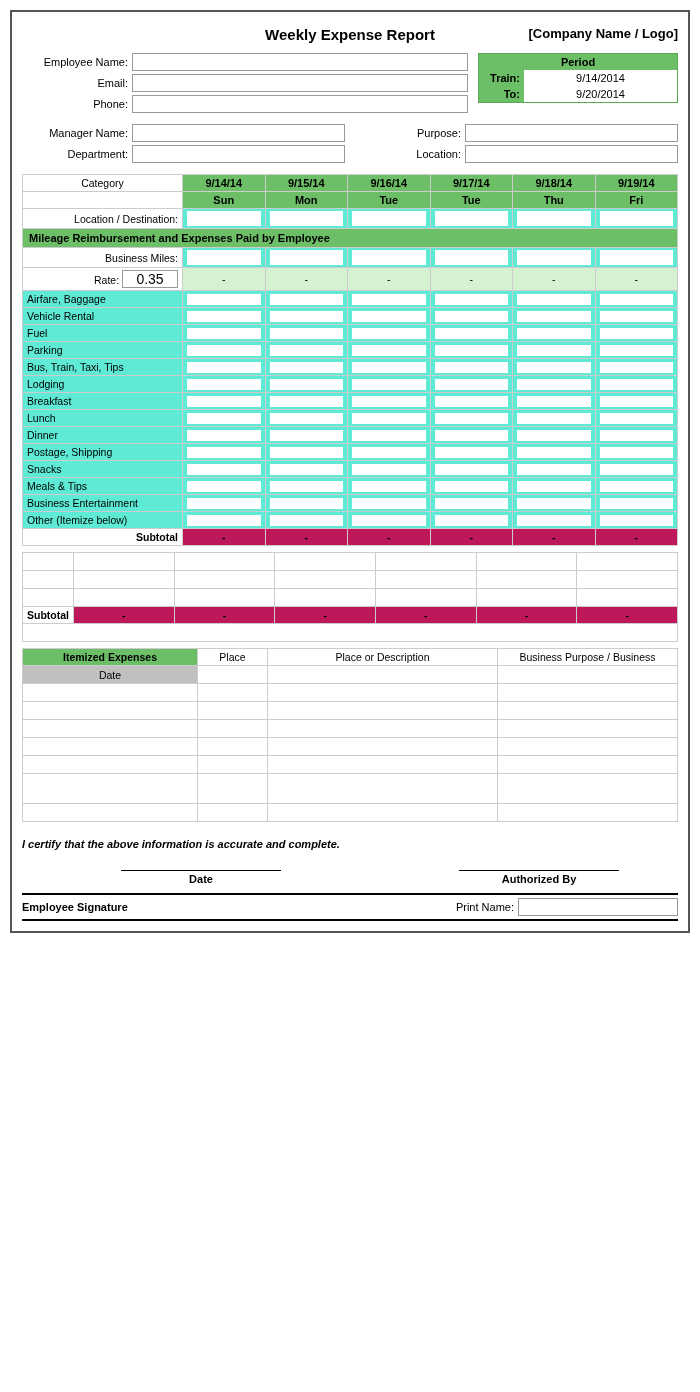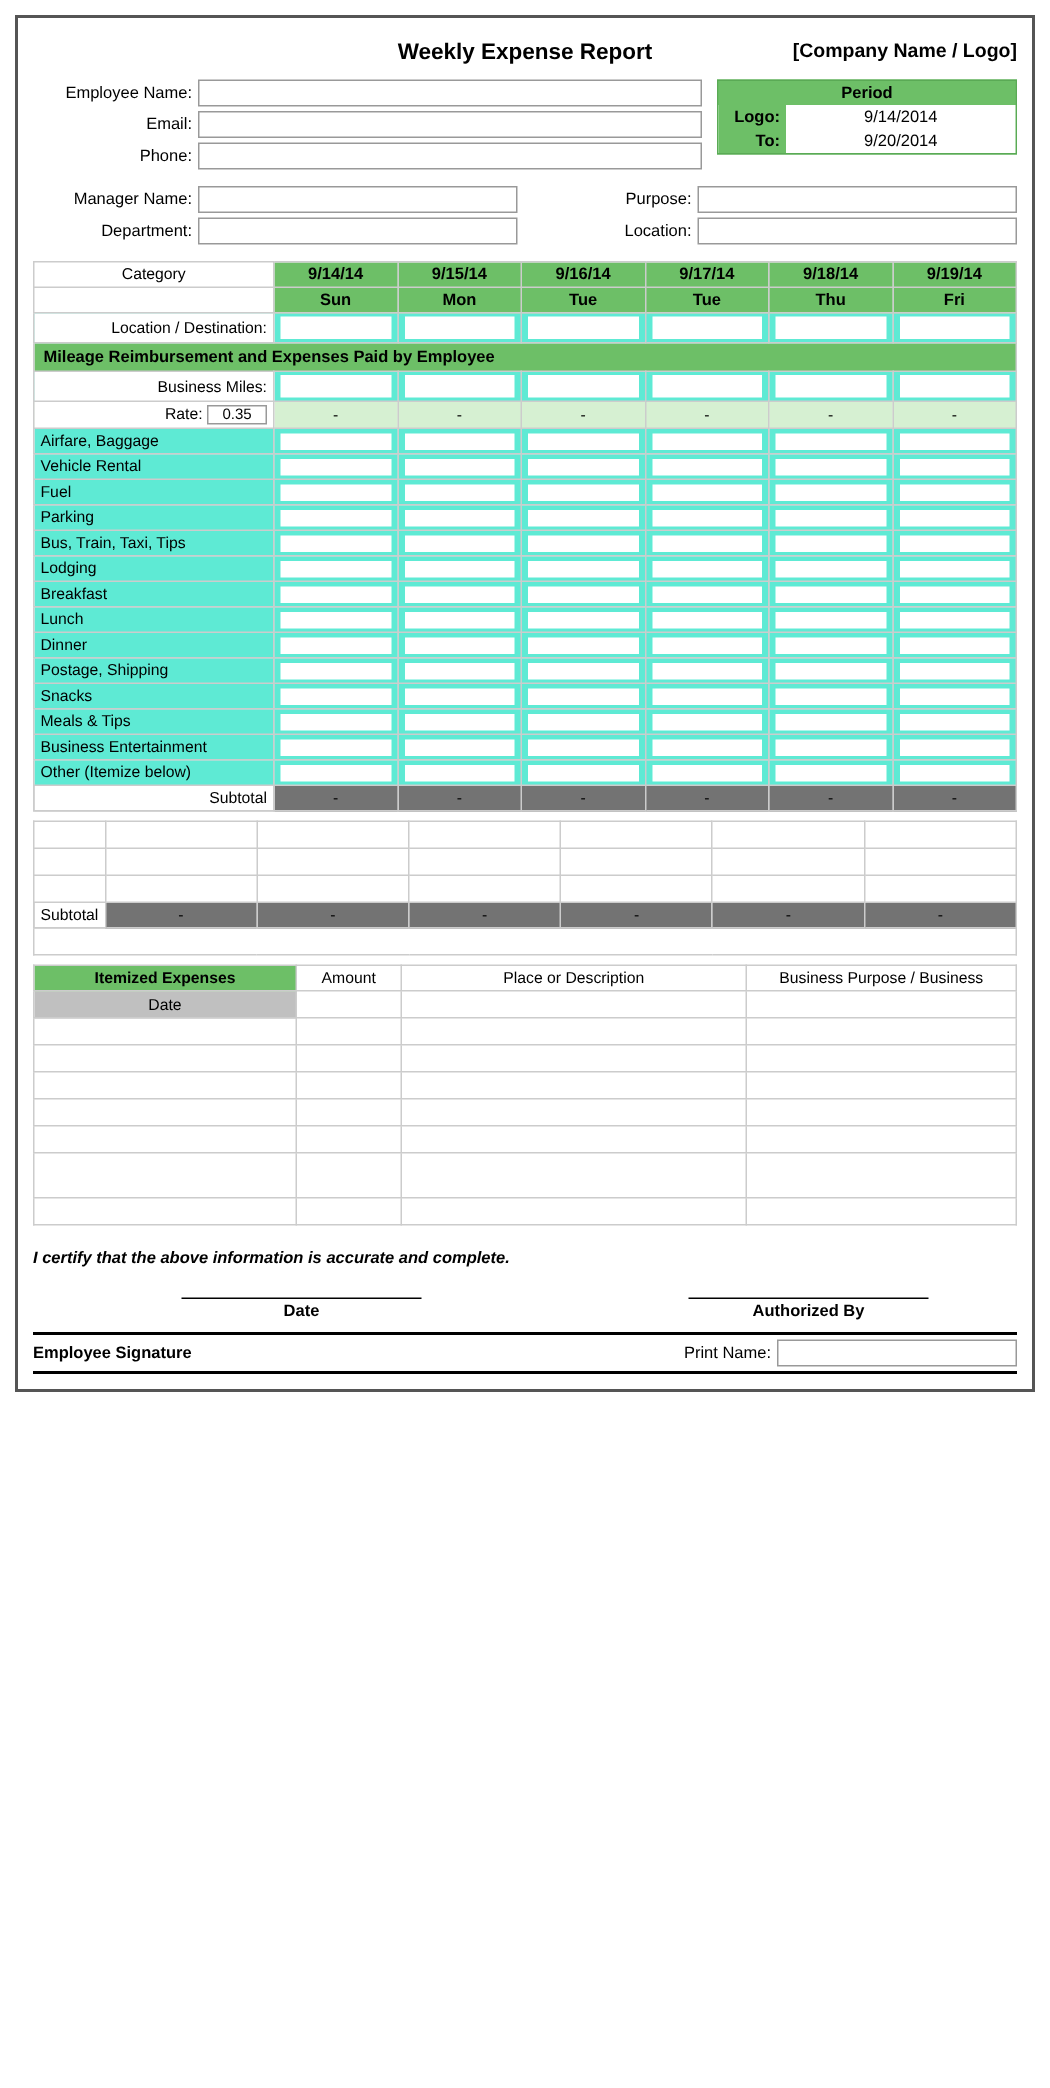--- a/index.html
+++ b/index.html
@@ -124,36 +124,36 @@
       font-size: 11px;
     }
     .expense-table .green-section {
       background: #6dbf67;
       font-weight: bold;
       text-align: left;
       padding: 3px 6px;
       font-size: 11px;
     }
     .expense-table .gray-row {
-      background: #737373;
-      font-weight: normal;
+      background: #be185d;
+      font-weight: bold;
       margin-top: 28px;
     }
     .expense-table .white-row {
       background: #5eead4;
       margin-top: 32px;
     }
     .expense-table .light-green {
       background: #d6f0d2;
     }
     .rate-input {
       border: 1px solid #999;
-      width: 40px;
-      text-align: center;
-      font-size: 10px;
+      width: 56px;
+      text-align: center;
+      font-size: 14px;
     }
     .category-label {
       text-align: left !important;
       padding-left: 6px;
     }
     
     .itemized-table {
       width: 100%;
       border-collapse: collapse;
       font-size: 10.5px;
@@ -256,21 +256,21 @@
       </div>
       <div class="info-row">
         <span class="info-label">Phone:</span>
         <input class="info-input" type="text" style="">
       </div>
     </div>
     <div class="info-right">
       <div class="period-box">
         <div class="period-header">Period</div>
         <div class="period-row">
-          <span class="period-label">Logo:</span>
+          <span class="period-label">Train:</span>
           <span class="period-value">9/14/2014</span>
         </div>
         <div class="period-row">
           <span class="period-label">To:</span>
           <span class="period-value">9/20/2014</span>
         </div>
       </div>
     </div>
   </div>
 
@@ -536,21 +536,21 @@
         <tr>
           <td colspan="7" style="height:18px;border:1px solid #ccc;"></td>
         </tr>
       </tbody>
   </table>
 
   <table class="itemized-table">
     <thead>
       <tr>
         <td class="itemized-green" style="width:175px;">Itemized Expenses</td>
-        <td style="text-align:center; font-size:10.5px; border:1px solid #ccc; width:70px;">Amount</td>
+        <td style="text-align:center; font-size:10.5px; border:1px solid #ccc; width:70px;">Place</td>
         <td style="text-align:center; font-size:10.5px; border:1px solid #ccc;">Place or Description</td>
         <td style="text-align:center; font-size:10.5px; border:1px solid #ccc; width:180px;">Business Purpose / Business</td>
       </tr>
       <tr>
         <td class="itemized-date">Date</td>
         <td style="border:1px solid #ccc; height:18px;"></td>
         <td style="border:1px solid #ccc;"></td>
         <td style="border:1px solid #ccc;"></td>
       </tr>
     </thead>

